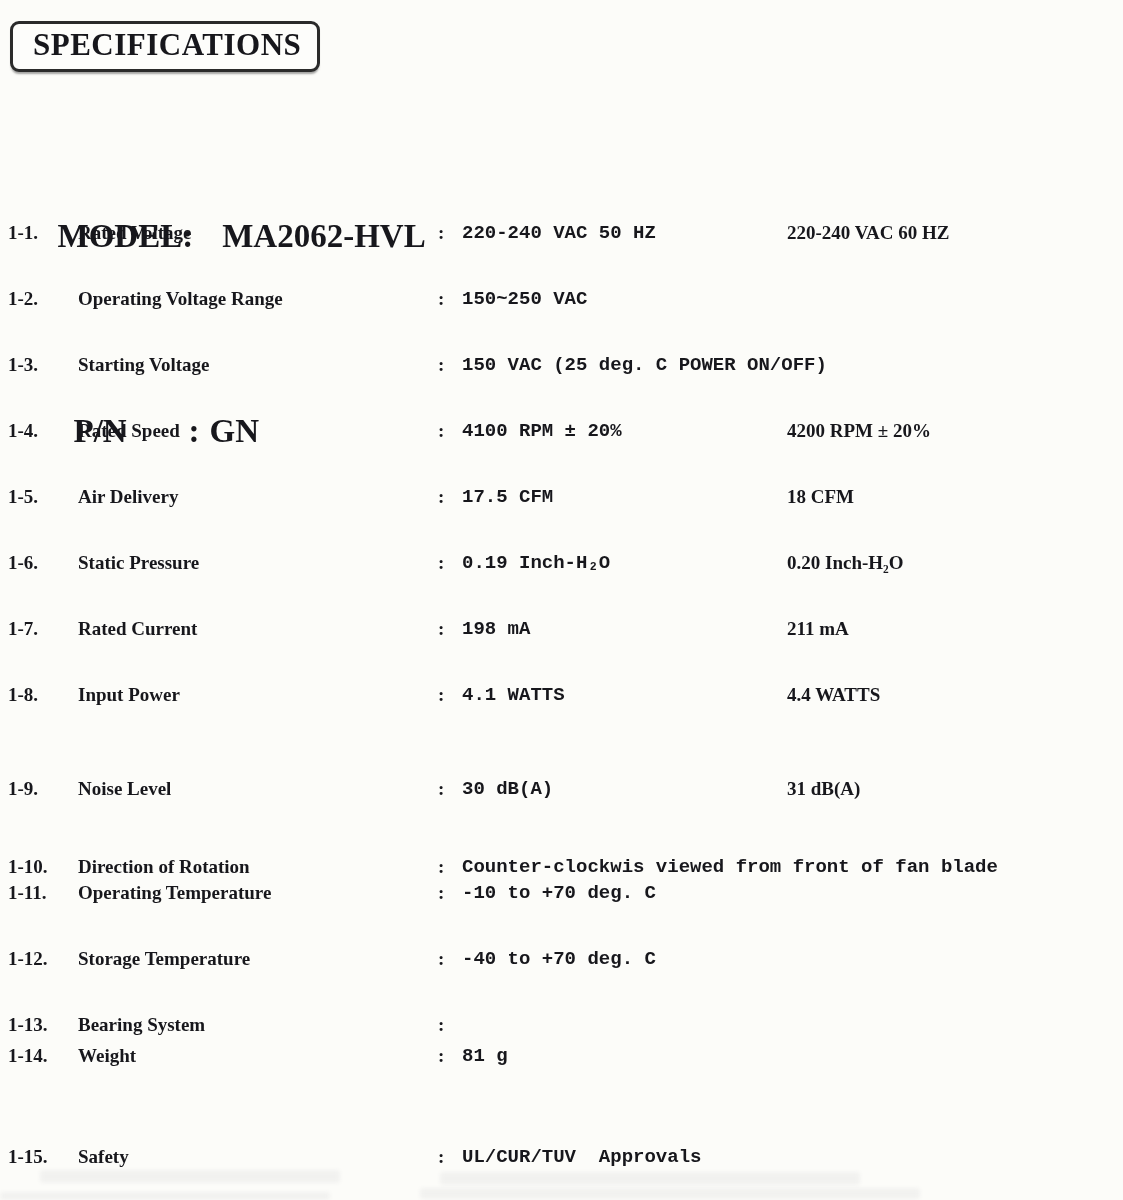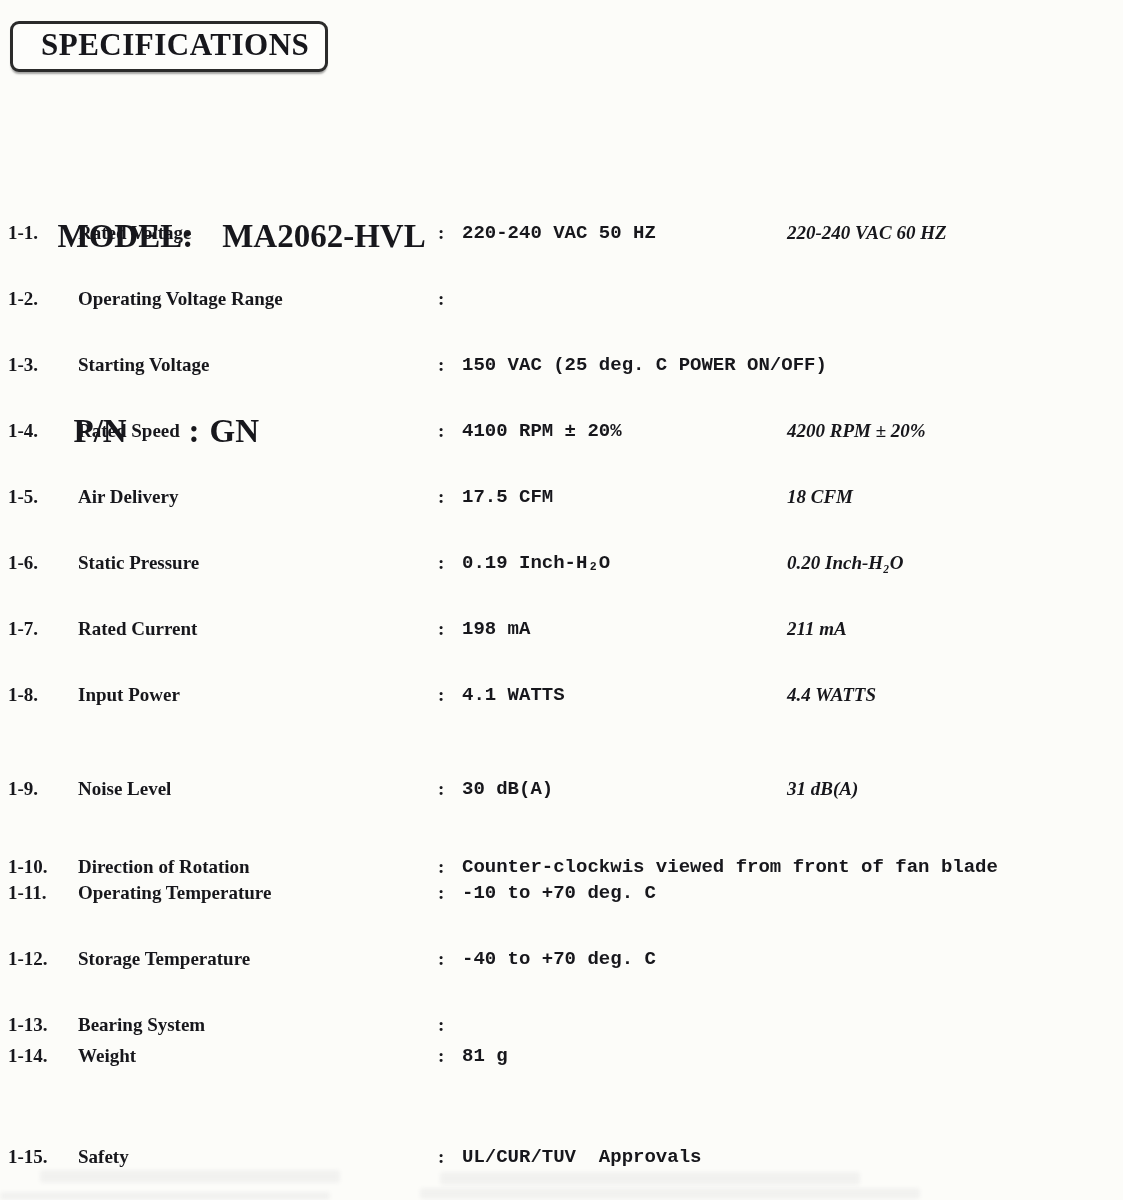--- a/index.html
+++ b/index.html
@@ -20,21 +20,21 @@
     position: absolute;
     inset: 0;
   }
   
   .title-box {
     position: absolute;
     left: 10px;
     top: 21px;
     border: 3px solid #2b2b2b;
     border-radius: 9px;
-    padding: 3px 16px 6px 28px;
+    padding: 3px 16px 6px 20px;
     background: #fdfdfb;
     box-shadow: 0 3px 2px -1px rgba(90,90,90,.55);
   }
   .title-box .title-text {
     font-size: 31px;
     letter-spacing: 0.5px;
     white-space: pre;
   }
   
   .model-block {
@@ -84,21 +84,20 @@
     left: 454px;
     top: 0;
     white-space: pre;
     font-family: Liberation Mono, monospace;
   }
   .row .val2 {
     position: absolute;
     left: 779px;
     top: 0;
     white-space: pre;
-    font-style: italic;
   }
   
   .ghost {
     position: absolute;
     background: #4a4a58;
     opacity: 0.055;
     filter: blur(2px);
     border-radius: 3px;
     pointer-events: none;
   }
@@ -120,21 +119,21 @@
     <div>
       <span class="model-label">MODEL:</span><span class="model-value">MA2062-HVL</span>
     </div>
     <div>
       <span class="pn-label">P/N</span><span class="pn-colon">:</span><span class="pn-value">GN</span>
     </div>
   </div>
 
   <div class="rows" id="rows">
       <div class="row" style="top: 214px;"><span class="num">1-1.</span><span class="label">Rated Voltage</span><span class="colon">:</span><span class="val1">220-240 VAC 50 HZ</span><span class="val2">220-240 VAC 60 HZ</span></div>
-      <div class="row" style="top: 280px;"><span class="num">1-2.</span><span class="label">Operating Voltage Range</span><span class="colon">:</span><span class="val2"></span></div>
+      <div class="row" style="top: 280px;"><span class="num">1-2.</span><span class="label">Operating Voltage Range</span><span class="colon">:</span><span class="val1">150~250 VAC</span><span class="val2"></span></div>
       <div class="row" style="top: 346px;"><span class="num">1-3.</span><span class="label">Starting Voltage</span><span class="colon">:</span><span class="val1">150 VAC (25 deg. C POWER ON/OFF)</span><span class="val2"></span></div>
       <div class="row" style="top: 412px;"><span class="num">1-4.</span><span class="label">Rated Speed</span><span class="colon">:</span><span class="val1">4100 RPM ± 20%</span><span class="val2">4200 RPM ± 20%</span></div>
       <div class="row" style="top: 478px;"><span class="num">1-5.</span><span class="label">Air Delivery</span><span class="colon">:</span><span class="val1">17.5 CFM</span><span class="val2">18 CFM</span></div>
       <div class="row" style="top: 544px;"><span class="num">1-6.</span><span class="label">Static Pressure</span><span class="colon">:</span><span class="val1">0.19 Inch-H₂O</span><span class="val2">0.20 Inch-H₂O</span></div>
       <div class="row" style="top: 610px;"><span class="num">1-7.</span><span class="label">Rated Current</span><span class="colon">:</span><span class="val1">198 mA</span><span class="val2">211 mA</span></div>
       <div class="row" style="top: 676px;"><span class="num">1-8.</span><span class="label">Input Power</span><span class="colon">:</span><span class="val1">4.1 WATTS</span><span class="val2">4.4 WATTS</span></div>
       <div class="row" style="top: 742px; margin-top: 28px;"><span class="num">1-9.</span><span class="label">Noise Level</span><span class="colon">:</span><span class="val1">30 dB(A)</span><span class="val2">31 dB(A)</span></div>
       <div class="row" style="top: 848px;"><span class="num">1-10.</span><span class="label">Direction of Rotation</span><span class="colon">:</span><span class="val1">Counter-clockwis viewed from front of fan blade</span><span class="val2"></span></div>
       <div class="row" style="top: 874px;"><span class="num">1-11.</span><span class="label">Operating Temperature</span><span class="colon">:</span><span class="val1">-10 to +70 deg. C</span><span class="val2"></span></div>
       <div class="row" style="top: 940px;"><span class="num">1-12.</span><span class="label">Storage Temperature</span><span class="colon">:</span><span class="val1">-40 to +70 deg. C</span><span class="val2"></span></div>

